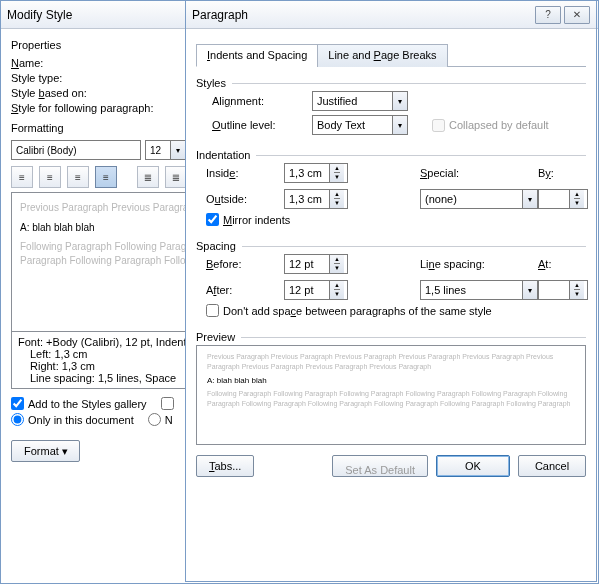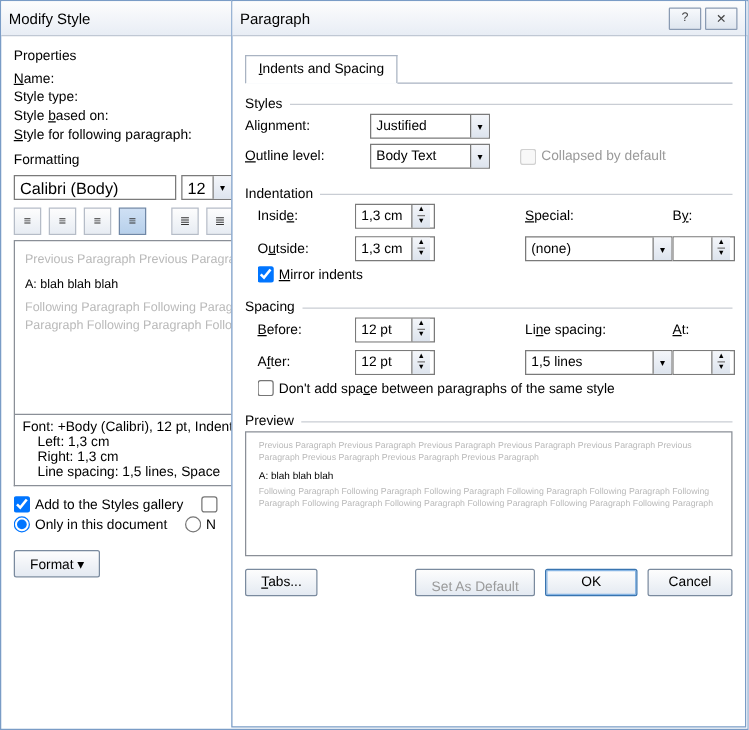--- a/index.html
+++ b/index.html
@@ -44,21 +44,21 @@
   .lbl { display:inline-block; }
   .underline { text-decoration: underline; }
   .formatting-bar {
     display:flex; align-items:center; gap:4px; margin:4px 0 6px 0;
   }
   .combo {
     display:inline-flex; align-items:center; border:1px solid #7a7a7a;
     background:#fff; height:20px;
   }
   .combo input {
-    border:none; outline:none; font-size:13px; padding:0 4px; background:transparent;
+    border:none; outline:none; font-size:10px; padding:0 4px; background:transparent;
   }
   .combo .arrow, .spin .arrows, .dd-arrow {
     width:15px; height:100%; border-left:1px solid #7a7a7a;
     display:flex; flex-direction:column; align-items:center; justify-content:center;
     background:linear-gradient(#f4f6fa,#dde4ee);
     font-size:7px; line-height:7px;
   }
   .dd-arrow { font-size:8px; }
   .toolbar-row {
     display:flex; gap:6px; margin:4px 0;
@@ -198,27 +198,28 @@
 <div class="dialog" style="left:185px; top:0; width:412px; height:582px;">
   <div class="titlebar">
     <span class="title-text">Paragraph</span>
     <span class="winbtn">?</span>
     <span class="winbtn">✕</span>
   </div>
   <div class="dlg-body">
 
     <div class="tab-strip">
       <div class="tab active"><span class="underline">I</span><span>ndents and Spacing</span></div>
+      <div class="tab">Line and <span class="underline">P</span>age Breaks</div>
     </div>
 
     <div class="hr-label">
         <span>Styles</span>
         <div class="line"></div>
       </div>
-    <div class="grid2" style="grid-template-columns:90px 110px 1fr; margin-left:0;">
+    <div class="grid2" style="grid-template-columns:90px 110px 1fr; margin-left:16px;">
       <span>Ali<span class="underline">g</span>nment:</span>
       <div class="select" style="width:96px;">
         <span class="val">Justified</span>
         <div class="dd-arrow">▾</div>
       </div>
       <span></span>
 
       <span><span class="underline">O</span>utline level:</span>
       <div class="select" style="width:96px;">
         <span class="val">Body Text</span>

